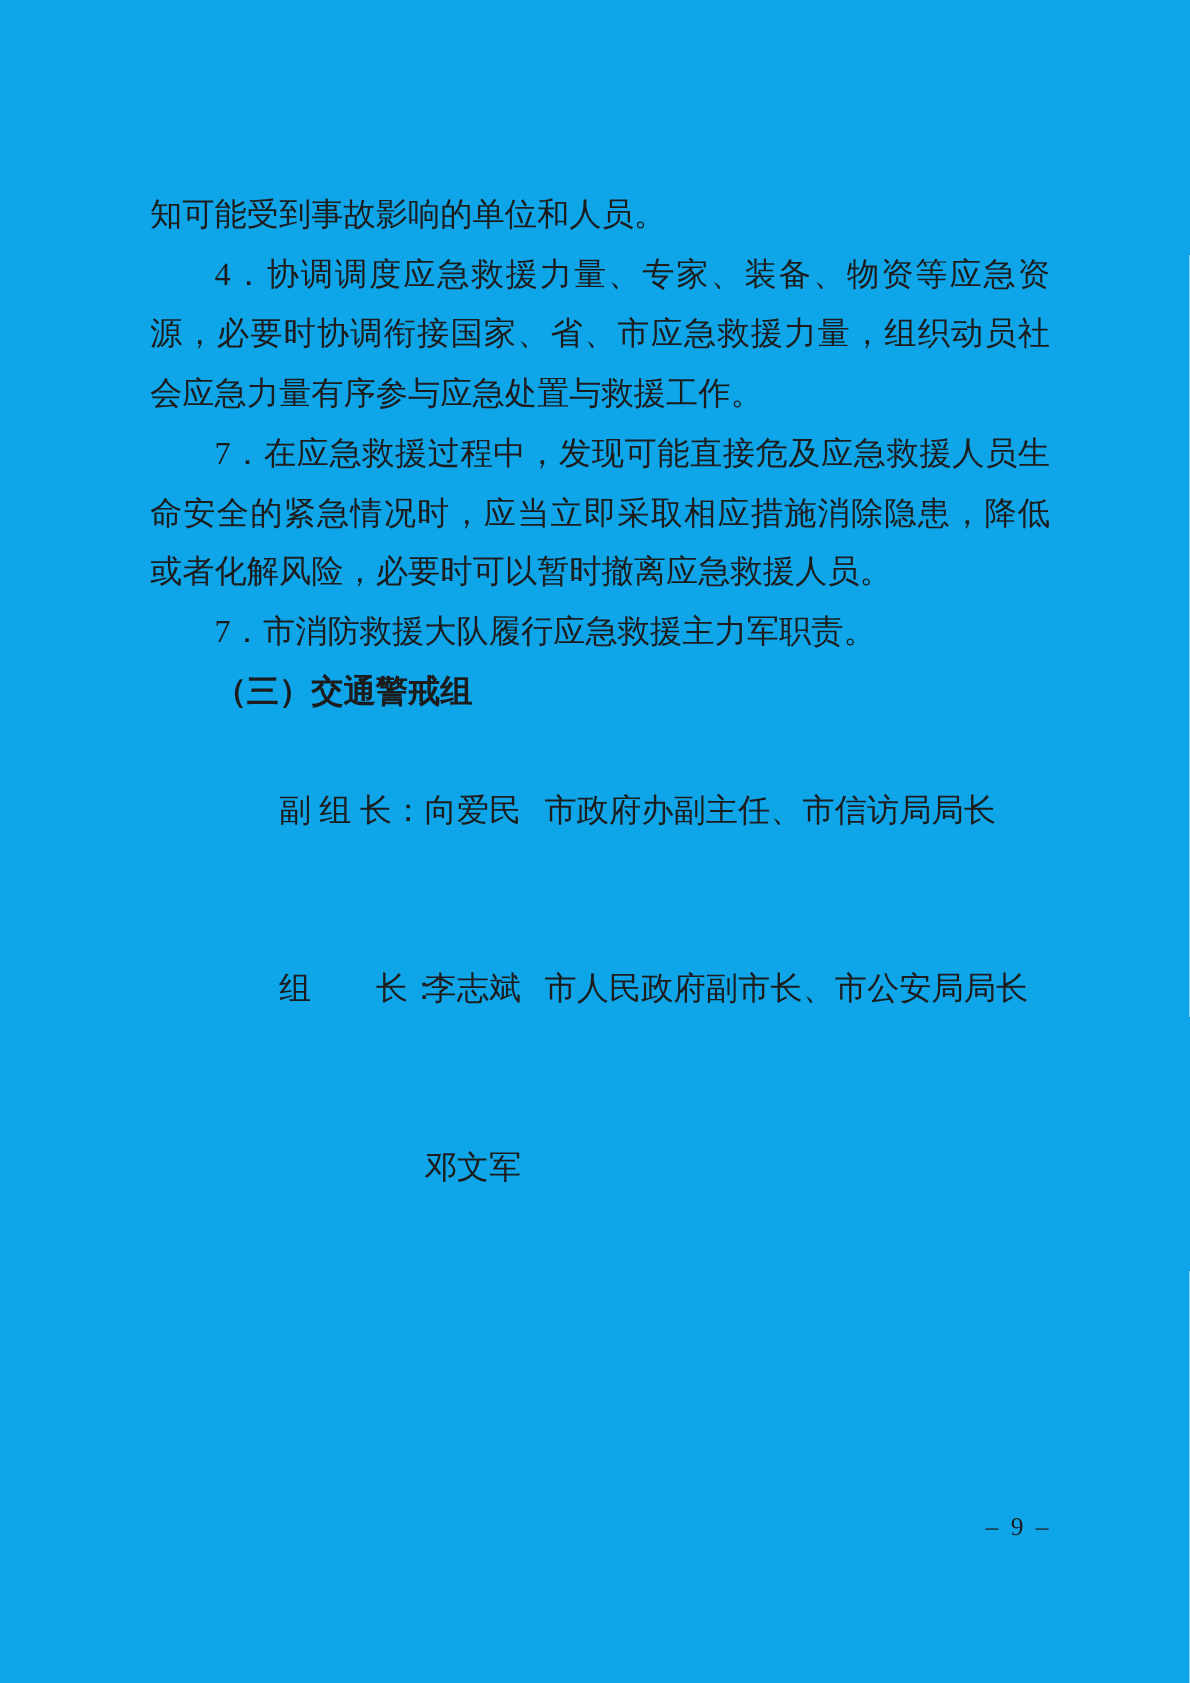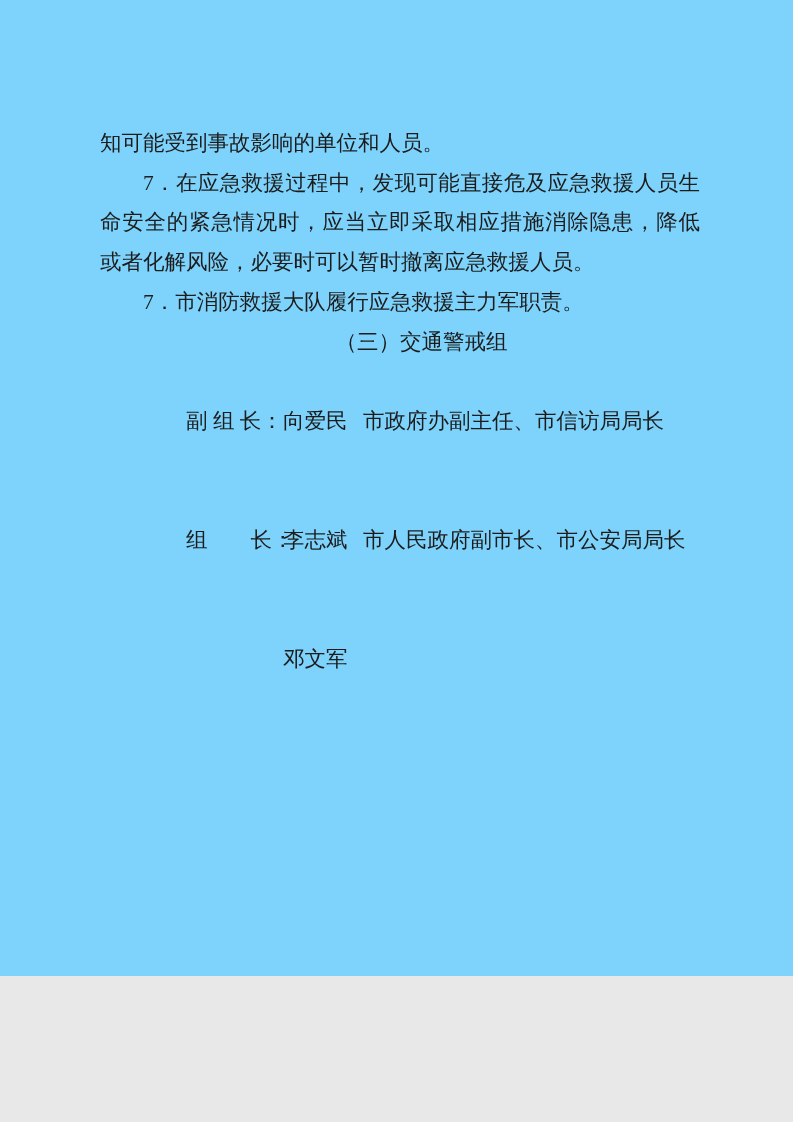--- a/index.html
+++ b/index.html
@@ -3,22 +3,22 @@
 <meta charset="utf-8">
 <style>
   html, body {
     margin: 0;
     padding: 0;
     background: #e8e8e8;
   }
   .page {
     position: relative;
     width: 793px;
-    height: 976px;
-    background: #7dd3fc;
+    height: 1122px;
+    background: #0ea5e9;
     overflow: hidden;
     font-family: "Liberation Serif", "DejaVu Serif", serif;
     color: #1c1c1c;
   }
   .content {
     position: absolute;
     left: 100px;
     top: 124px;
     width: 600px;
     font-size: 21.5px;
@@ -30,22 +30,22 @@
     padding: 0;
     text-indent: 43px;
   }
   .para.no-indent {
     text-indent: 0;
   }
   .heading {
     margin: 0;
     padding: 0;
     text-indent: 43px;
-    font-weight: 400;
-    text-align: center;
+    font-weight: 700;
+    text-align: left;
   }
   .roster {
     text-align: left;
   }
   .roster-row {
     margin: 0 0 0 43px;
     white-space: pre;
   }
   .role {
     display: inline-block;
@@ -76,20 +76,21 @@
 </style>
 </head>
 <body>
 
 <div class="page">
   <div class="content">
 
     <p class="para no-indent">知可能受到事故影响的单位和人员。</p>
 
 
+    <p class="para">4．协调调度应急救援力量、专家、装备、物资等应急资源，必要时协调衔接国家、省、市应急救援力量，组织动员社会应急力量有序参与应急处置与救援工作。</p>
 
     <p class="para">7．在应急救援过程中，发现可能直接危及应急救援人员生命安全的紧急情况时，应当立即采取相应措施消除隐患，降低或者化解风险，必要时可以暂时撤离应急救援人员。</p>
 
 
     <p class="para">7．市消防救援大队履行应急救援主力军职责。</p>
 
     <p class="heading">（三）交通警戒组</p>
 
     <div class="roster">
       <div class="roster-row">

